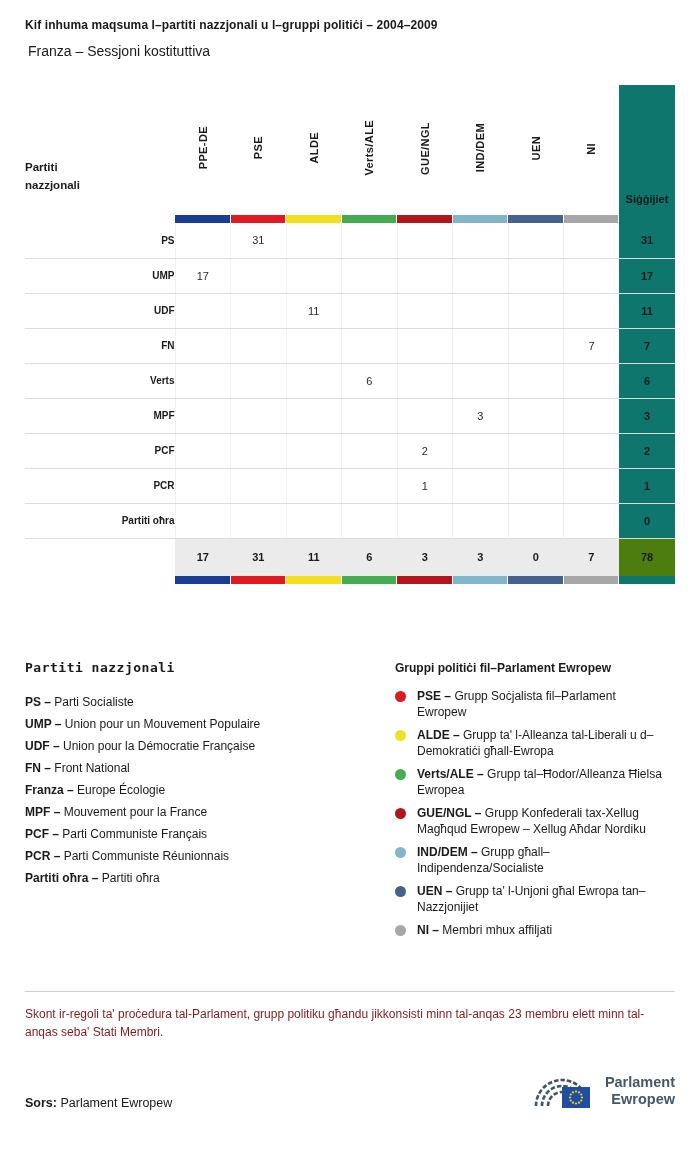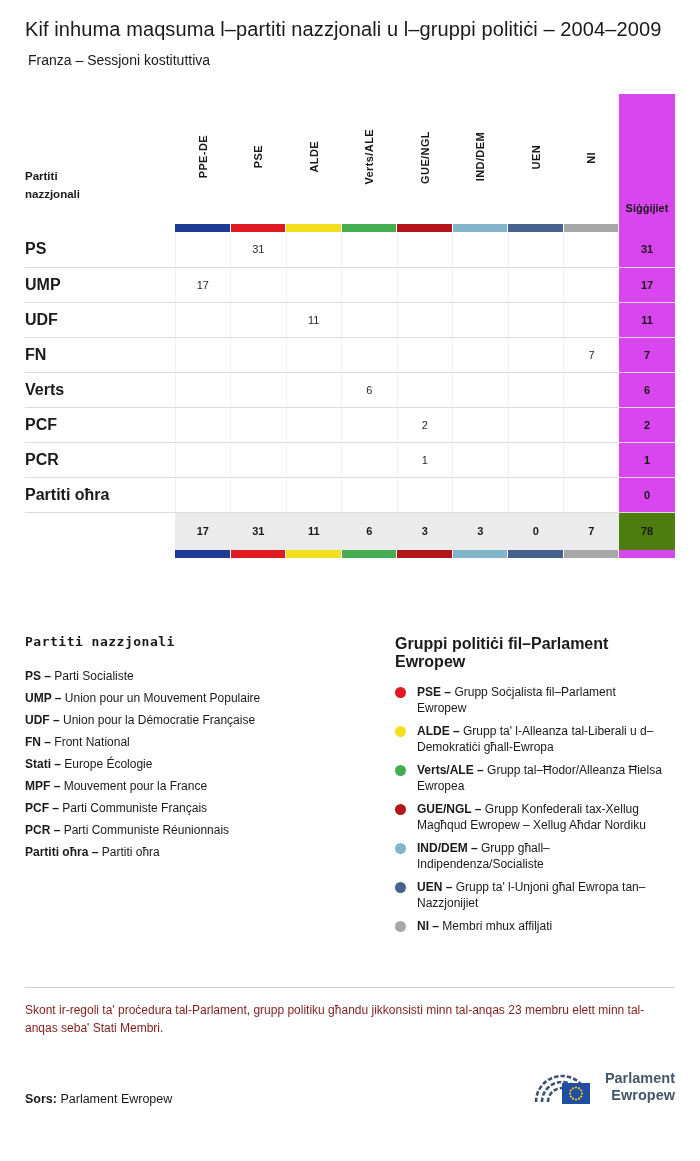--- a/index.html
+++ b/index.html
@@ -4,47 +4,47 @@
 <style>
   * { margin: 0; padding: 0; box-sizing: border-box; }
   html, body { background: #fff; }
   body {
     width: 700px; height: 1161px; overflow: hidden;
     font-family: "Liberation Sans", sans-serif;
     color: #1a1a1a;
   }
   .page { padding: 18px 25px 20px 25px; }
 
-  .title { font-size: 20px; font-weight: 400; letter-spacing: .1px; }
+  .title { font-size: 12px; font-weight: 700; letter-spacing: .1px; }
   .subtitle { font-size: 14px; font-weight: 400; margin: 11px 0 15px 3px; }
 
   
   table.matrix { border-collapse: collapse; table-layout: fixed; width: 650px; margin-top: 26px; }
   .matrix th, .matrix td { padding: 0; font-weight: 400; }
 
   .head-row th { height: 130px; vertical-align: middle; text-align: center; }
   .corner { vertical-align: bottom !important; text-align: left !important; }
   .corner-label {
     width: 62px; font-weight: 700; font-size: 11.5px; line-height: 1.55;
     overflow-wrap: anywhere; padding-bottom: 20px;
   }
   .vtext {
     display: inline-block; writing-mode: vertical-rl; transform: rotate(180deg);
     font-weight: 700; font-size: 11px; letter-spacing: .4px; white-space: nowrap;
   }
-  .seats { background: #d946ef; }
+  .seats { background: #0f766e; }
   .seats-head { vertical-align: bottom !important; text-align: center; padding-bottom: 8px !important; }
   .seats-head span { font-weight: 700; font-size: 11px; }
 
   .bar-row td { height: 8px; line-height: 0; }
   .barcell { padding: 0 1px 0 0 !important; }
   .bar { height: 8px; width: 100%; }
 
   .data-row th.party {
-    text-align: left; font-size: 16px; font-weight: 700;
+    text-align: right; font-size: 10px; font-weight: 700;
     height: 35px; border-bottom: 1px solid #dcdcdc;
   }
   .data-row td {
     text-align: center; font-size: 11px; color: #2a2a2a;
     height: 35px; border-bottom: 1px solid #dcdcdc;
   }
   .data-row td.val { border-left: 1px solid #f1f1f1; }
   .data-row td.seats { font-weight: 700; color: #1a1a1a; }
 
   .totals-row td { background: #ebebeb; font-weight: 700; font-size: 11px; text-align: center; height: 38px; }
@@ -55,21 +55,21 @@
   .legends { display: flex; margin-top: 76px; }
   .legend-left { width: 370px; }
   .mono-head {
     font-family: "DejaVu Sans Mono", "Liberation Mono", monospace;
     font-size: 13px; font-weight: 700; letter-spacing: .5px; margin-bottom: 16px;
   }
   .party-item { font-size: 12px; line-height: 22px; }
   .party-item b { font-weight: 700; }
 
   .legend-right { width: 270px; padding-top: 1px; }
-  .groups-head { font-size: 16px; font-weight: 700; margin-bottom: 14px; }
+  .groups-head { font-size: 12px; font-weight: 700; margin-bottom: 14px; }
   .group-item { display: flex; align-items: flex-start; margin-bottom: 8px; }
   .dot {
     width: 11px; height: 11px; border-radius: 50%;
     flex: 0 0 11px; margin: 2px 11px 0 0; background: #999;
   }
   .gtext { font-size: 12px; line-height: 15.5px; }
   .gtext b { font-weight: 700; }
 
   
   .footnote-wrap { border-top: 1px solid #cfcfcf; margin-top: 44px; padding-top: 13px; width: 650px; }
@@ -201,20 +201,32 @@
         <td class="val"></td>
         <td class="val"></td>
         <td class="val">6</td>
         <td class="val"></td>
         <td class="val"></td>
         <td class="val"></td>
         <td class="val"></td>
         <td class="seats">6</td>
       </tr>
       <tr class="data-row">
+        <th class="party">MPF</th>
+        <td class="val"></td>
+        <td class="val"></td>
+        <td class="val"></td>
+        <td class="val"></td>
+        <td class="val"></td>
+        <td class="val">3</td>
+        <td class="val"></td>
+        <td class="val"></td>
+        <td class="seats">3</td>
+      </tr>
+      <tr class="data-row">
         <th class="party">PCF</th>
         <td class="val"></td>
         <td class="val"></td>
         <td class="val"></td>
         <td class="val"></td>
         <td class="val">2</td>
         <td class="val"></td>
         <td class="val"></td>
         <td class="val"></td>
         <td class="seats">2</td>
@@ -286,21 +298,21 @@
     </tbody>
   </table>
 
   <div class="legends">
     <div class="legend-left">
       <h3 class="mono-head">Partiti nazzjonali</h3>
       <div class="party-item"><b>PS –</b> <span>Parti Socialiste</span></div>
       <div class="party-item"><b>UMP –</b> <span>Union pour un Mouvement Populaire</span></div>
       <div class="party-item"><b>UDF –</b> <span>Union pour la Démocratie Française</span></div>
       <div class="party-item"><b>FN –</b> <span>Front National</span></div>
-      <div class="party-item"><b>Stati –</b> <span>Europe Écologie</span></div>
+      <div class="party-item"><b>Franza –</b> <span>Europe Écologie</span></div>
       <div class="party-item"><b>MPF –</b> <span>Mouvement pour la France</span></div>
       <div class="party-item"><b>PCF –</b> <span>Parti Communiste Français</span></div>
       <div class="party-item"><b>PCR –</b> <span>Parti Communiste Réunionnais</span></div>
       <div class="party-item"><b>Partiti oħra –</b> <span>Partiti oħra</span></div>
     </div>
 
     <div class="legend-right">
       <h3 class="groups-head">Gruppi politiċi fil–Parlament Ewropew</h3>
       <div class="group-item">
         <span class="dot" style="background-color: rgb(224, 26, 34);"></span>

